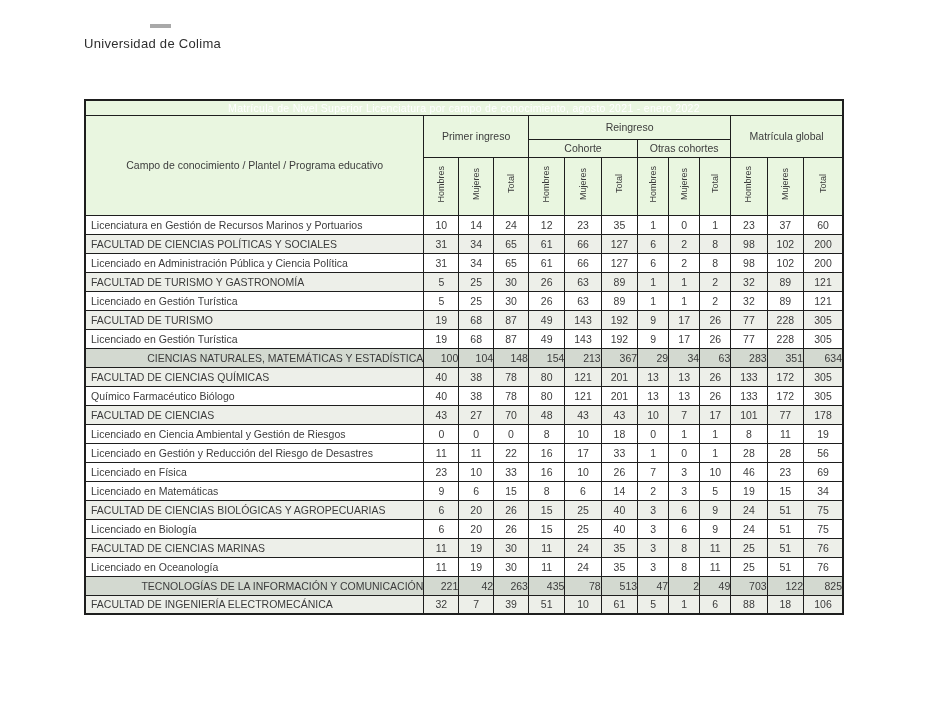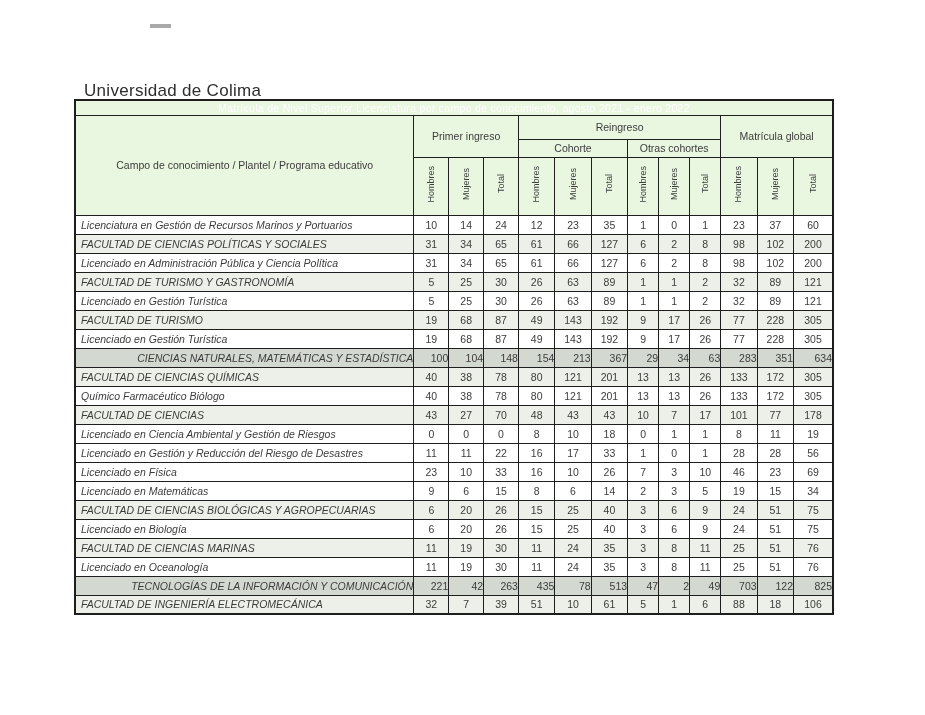--- a/index.html
+++ b/index.html
@@ -10,36 +10,35 @@
     width: 925px;
     height: 715px;
     background: #ffffff;
     overflow: hidden;
     color: var(--text, #3c3c3c);
   }
   .org-title {
     position: absolute;
     left: 84px;
     top: 36px;
-    font-size: 17px;
+    font-size: 13px;
     letter-spacing: 0.3px;
     color: #2e2e2e;
-    margin-top: 45px;
   }
   .stray-mark {
     position: absolute;
     left: 150px;
     top: 24px;
     width: 21px;
     height: 4px;
     background: #a9a9a9;
   }
   table.matricula {
     position: absolute;
-    left: 74px;
+    left: 84px;
     top: 99px;
     width: 760px;
     border-collapse: collapse;
     table-layout: fixed;
     border: 2px solid var(--border, #1e1e1e);
     color: var(--text, #3c3c3c);
   }
   .matricula th, .matricula td {
     border: 1px solid var(--border, #1e1e1e);
     padding: 0;
@@ -71,21 +70,20 @@
   .matricula tbody td {
     height: 19px;
     font-size: 10.5px;
     text-align: center;
     background: #ffffff;
   }
   .matricula tbody td.label-cell {
     text-align: left;
     padding-left: 5px;
     font-size: 10.5px;
-    font-style: italic;
   }
   .matricula tbody tr.row-facultad td { background: var(--facultad-row-bg, #edefe9); }
   .matricula tbody tr.row-campo td { background: var(--campo-row-bg, #d3d9d0); text-align: right; }
   .page-number {
     position: absolute;
     left: 0;
     right: 0;
     top: 648px;
     text-align: center;
     font-size: 12px;

